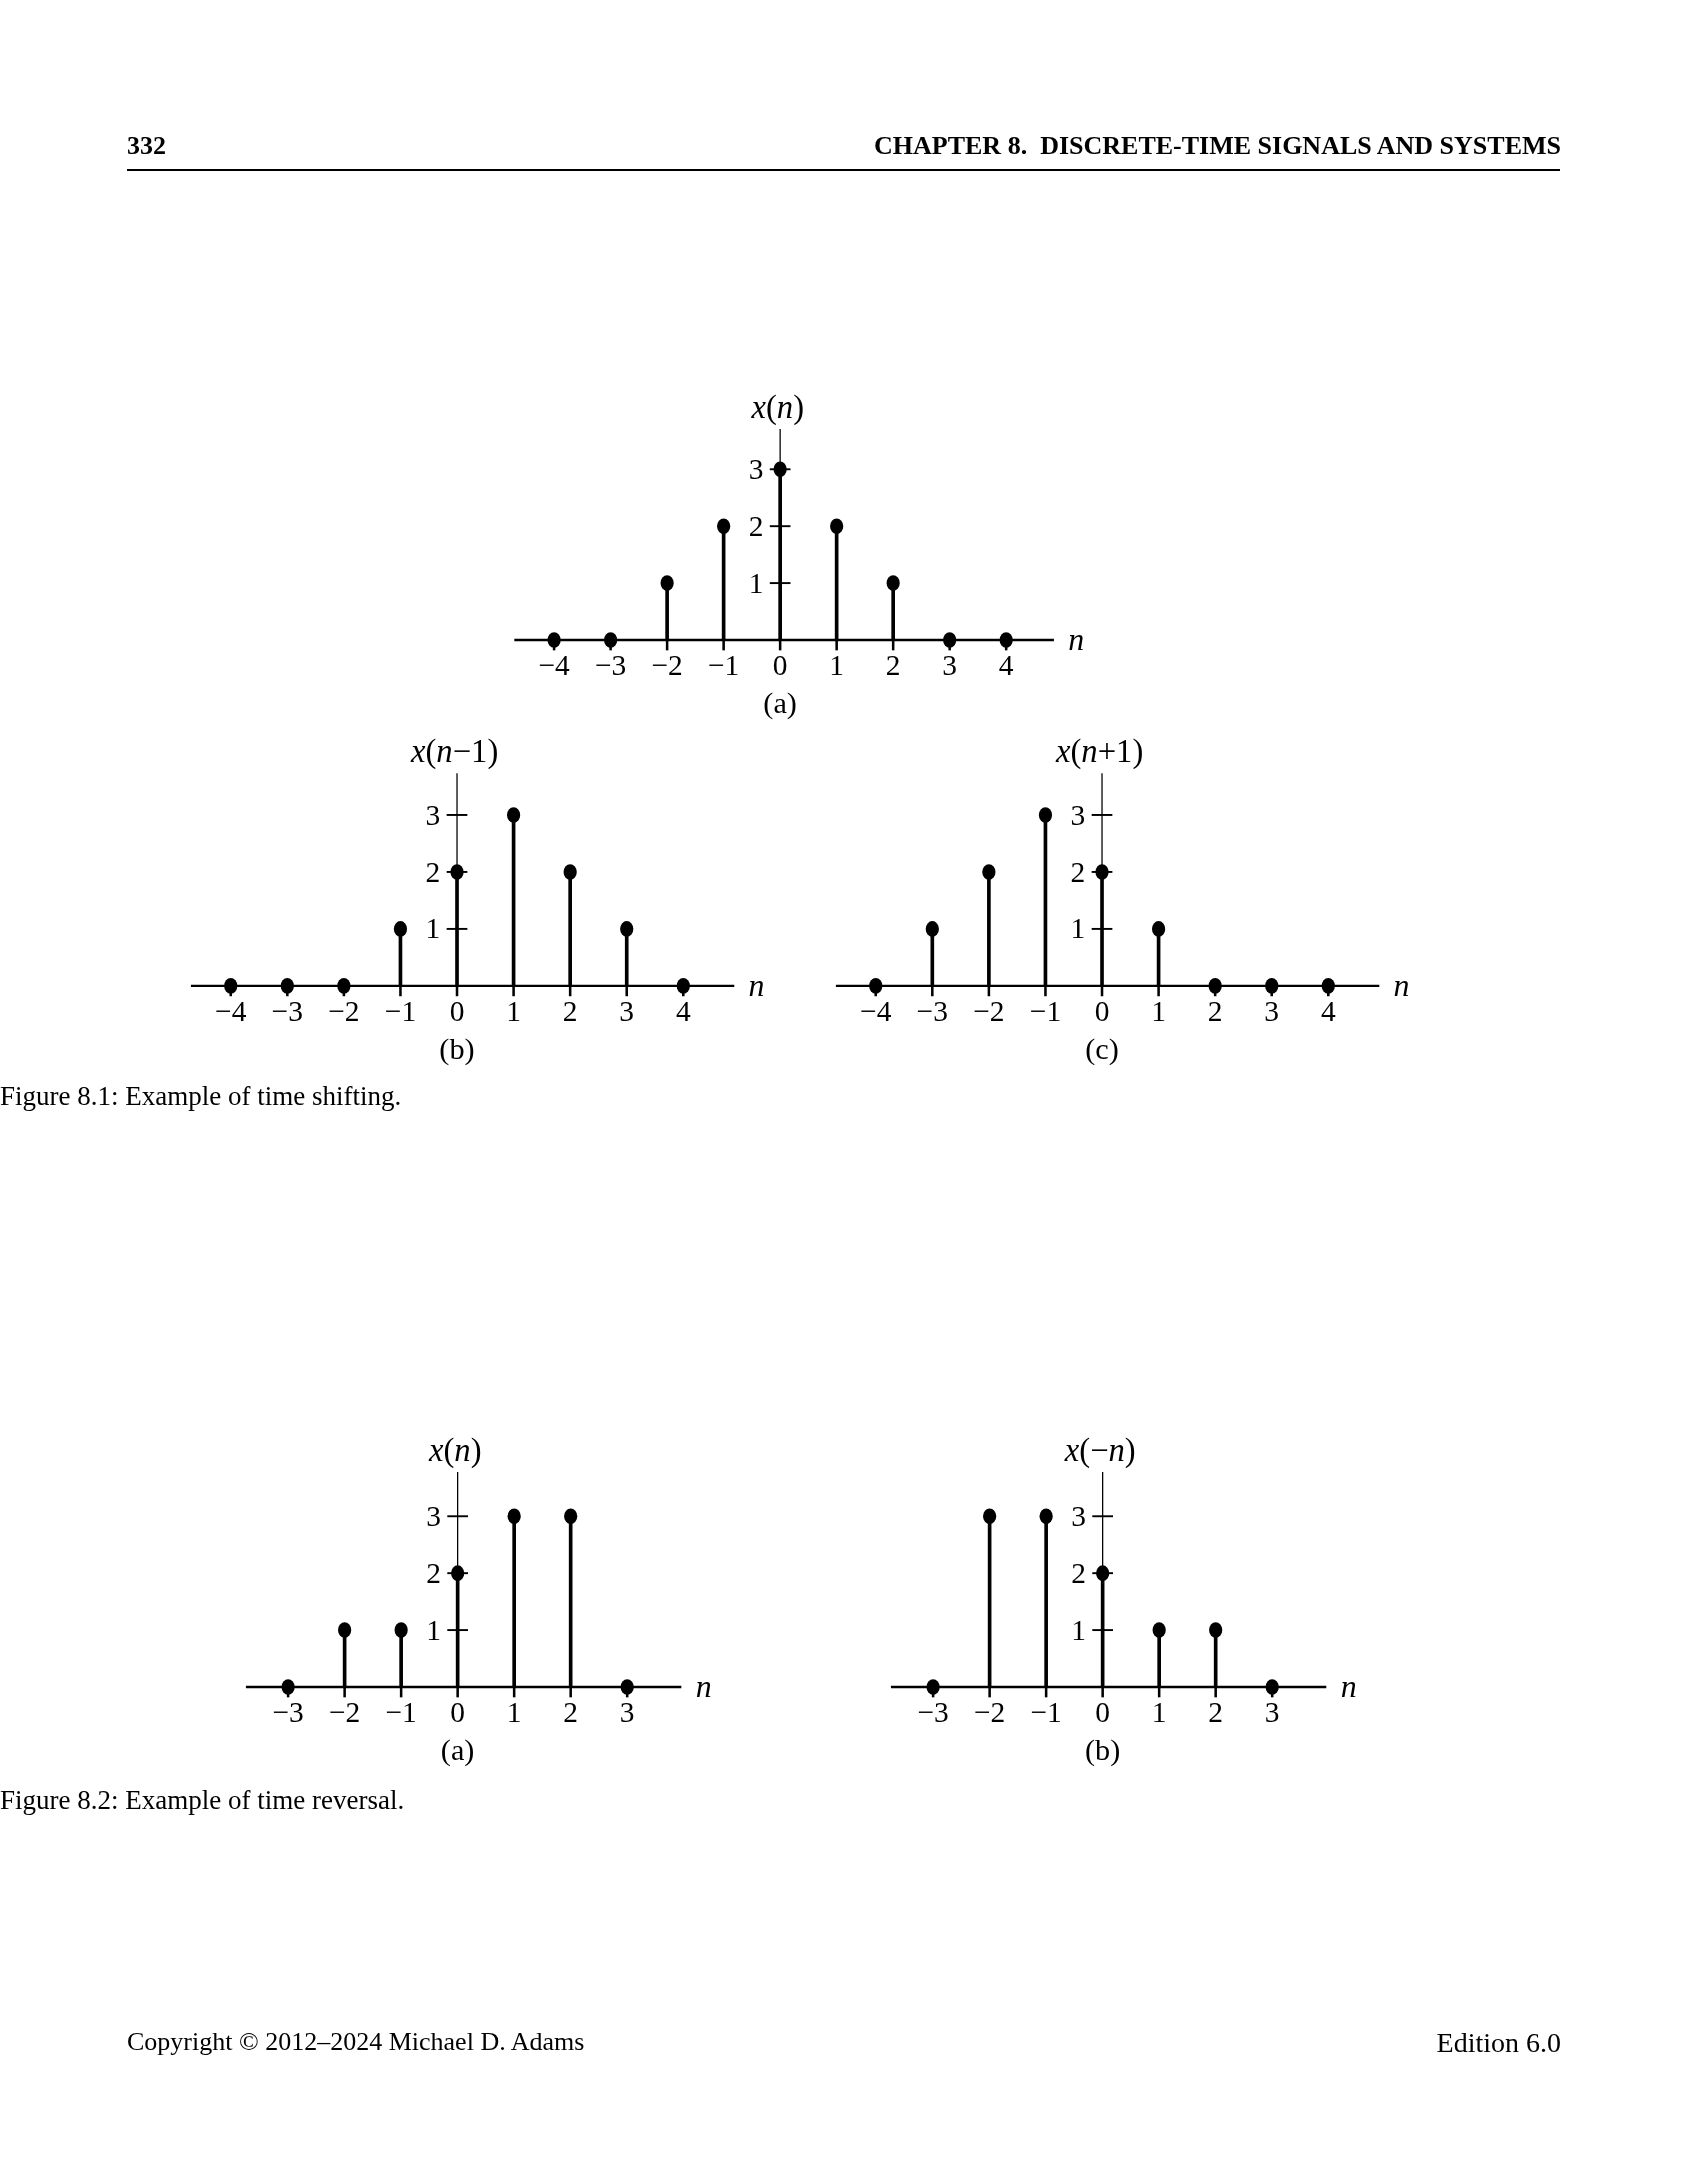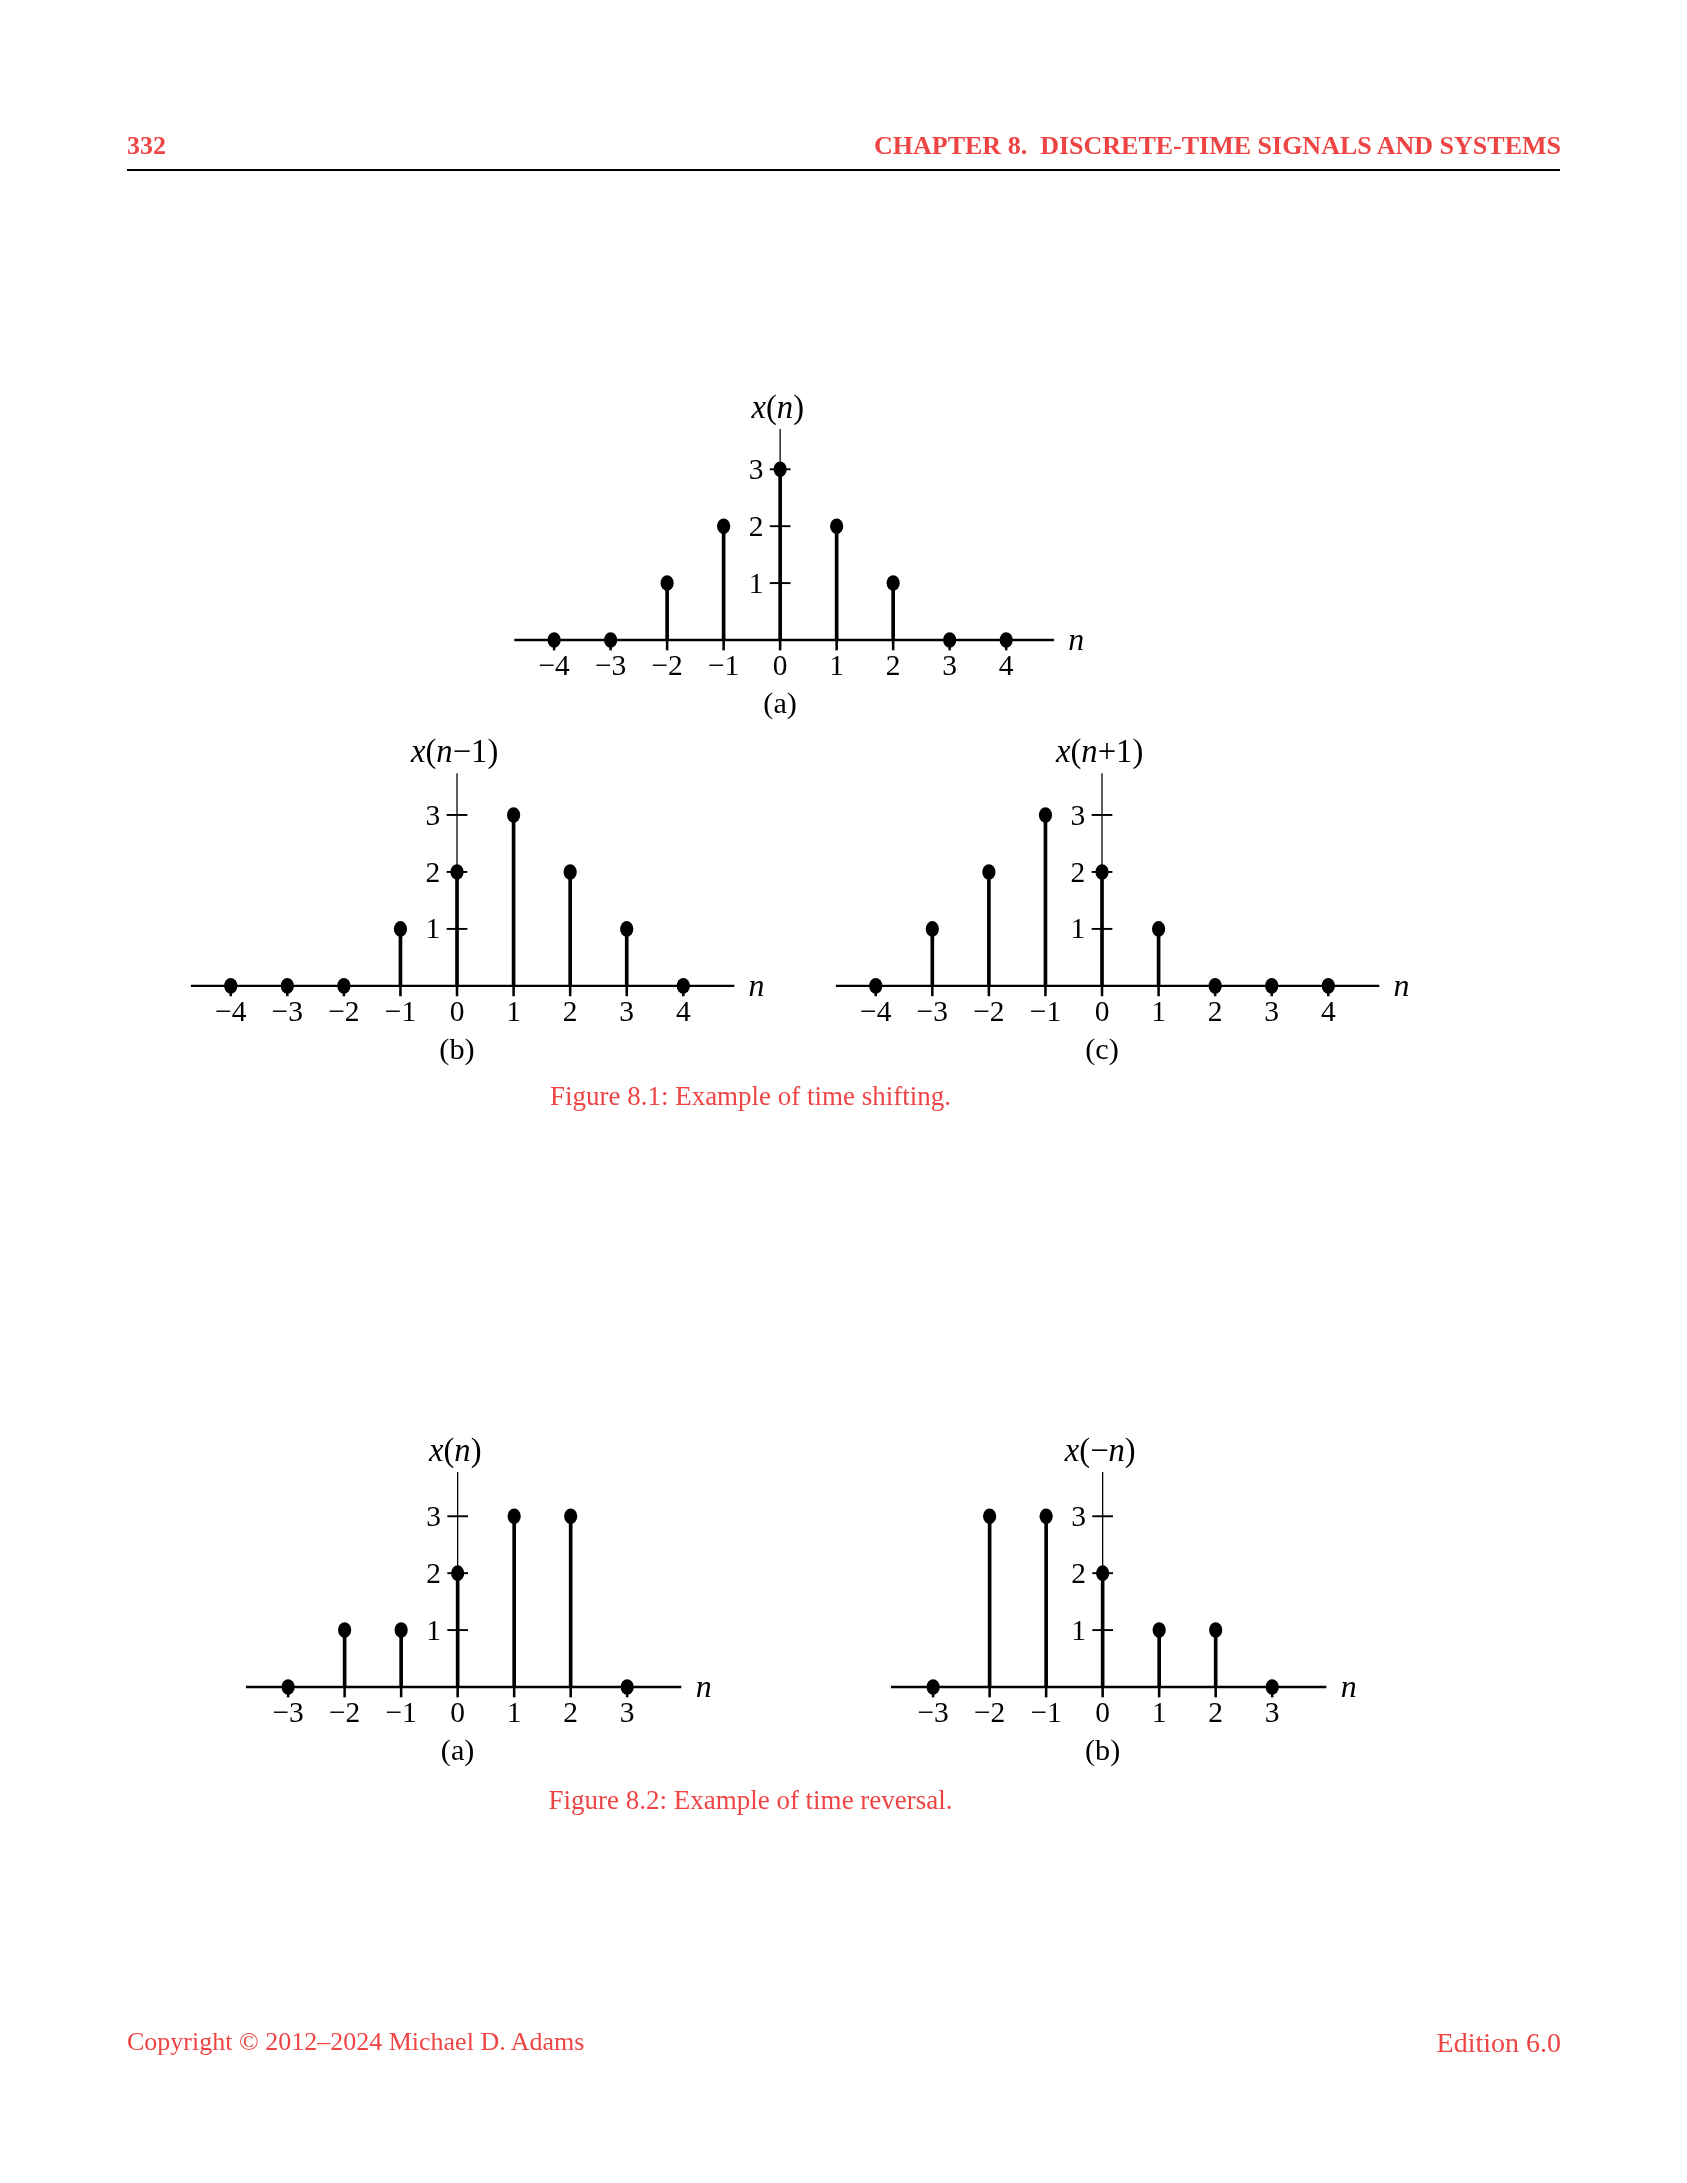--- a/index.html
+++ b/index.html
@@ -2,21 +2,21 @@
 <html style="font-size:12.7px"><head>
 <meta charset="utf-8">
 <style>
   html,body{margin:0;padding:0;background:#ffffff;}
   .page{
     position:relative;
     width:1688px;
     height:2183px;
     background:#ffffff;
     font-family:"Liberation Serif","DejaVu Serif",serif;
-    color:#ef4444;
+    color:#000000;
     overflow:hidden;
   }
   .hdr-num{
     position:absolute;left:127px;top:131px;
     font-size:26px;font-weight:bold;
   }
   .hdr-title{
     position:absolute;right:127px;top:131px;
     font-size:26px;font-weight:bold;text-align:center;
   }
@@ -26,21 +26,21 @@
   }
   #plots svg{position:absolute;overflow:visible;}
   svg text{font-family:"Liberation Serif","DejaVu Serif",serif;fill:#000;}
   svg .ln{stroke:#000;}
   svg .num{font-size:37px;}
   svg .title{font-size:41px;}
   svg .nlabel{font-size:40px;}
   svg .pcap{font-size:38px;}
   .figcaption{
     position:absolute;left:0;width:1501px;
-    text-align:center;font-size:27px;
+    text-align:left;font-size:27px;
   }
   #figcap-0{top:1081px;}
   #figcap-1{top:1785px;font-family:Liberation Serif, serif;}
   .ftr-left{
     position:absolute;left:127px;top:2027px;font-size:26px;
   }
   .ftr-right{
     position:absolute;right:127px;top:2027px;font-size:28px;text-align:right;
   }
 </style>

